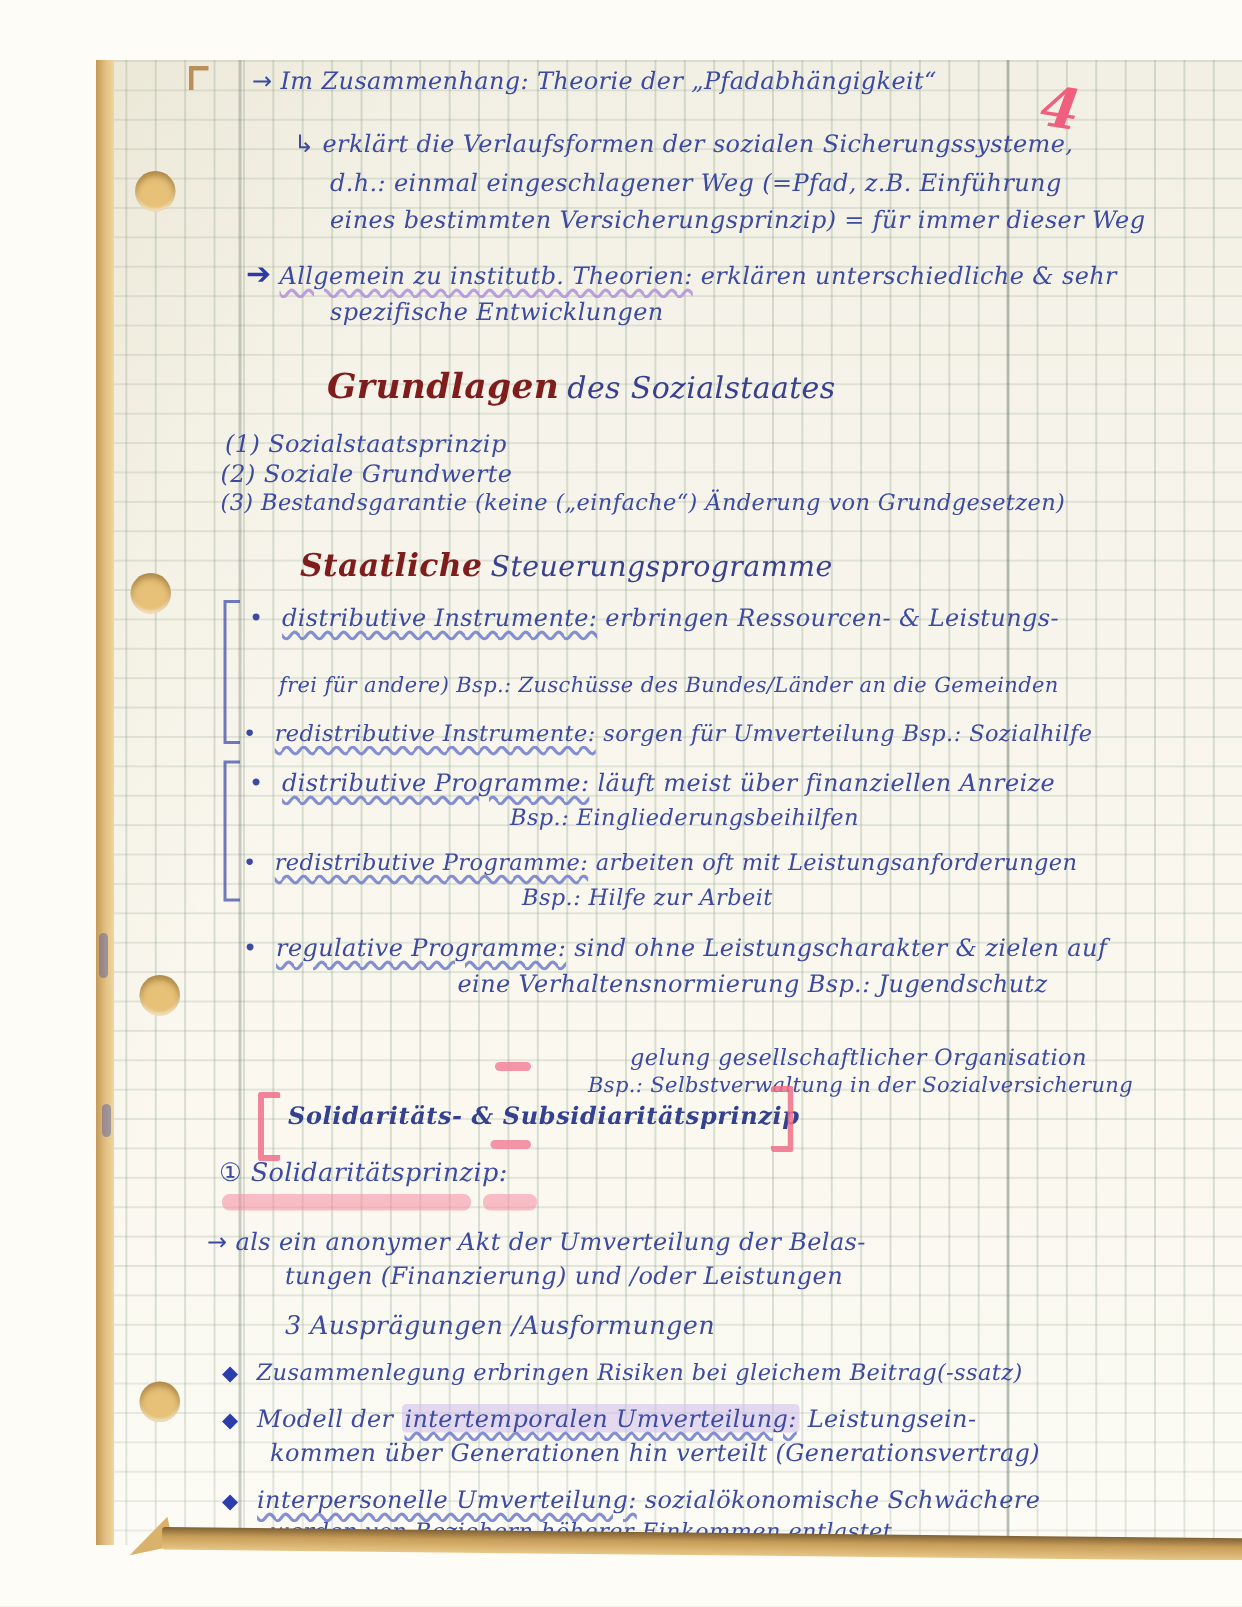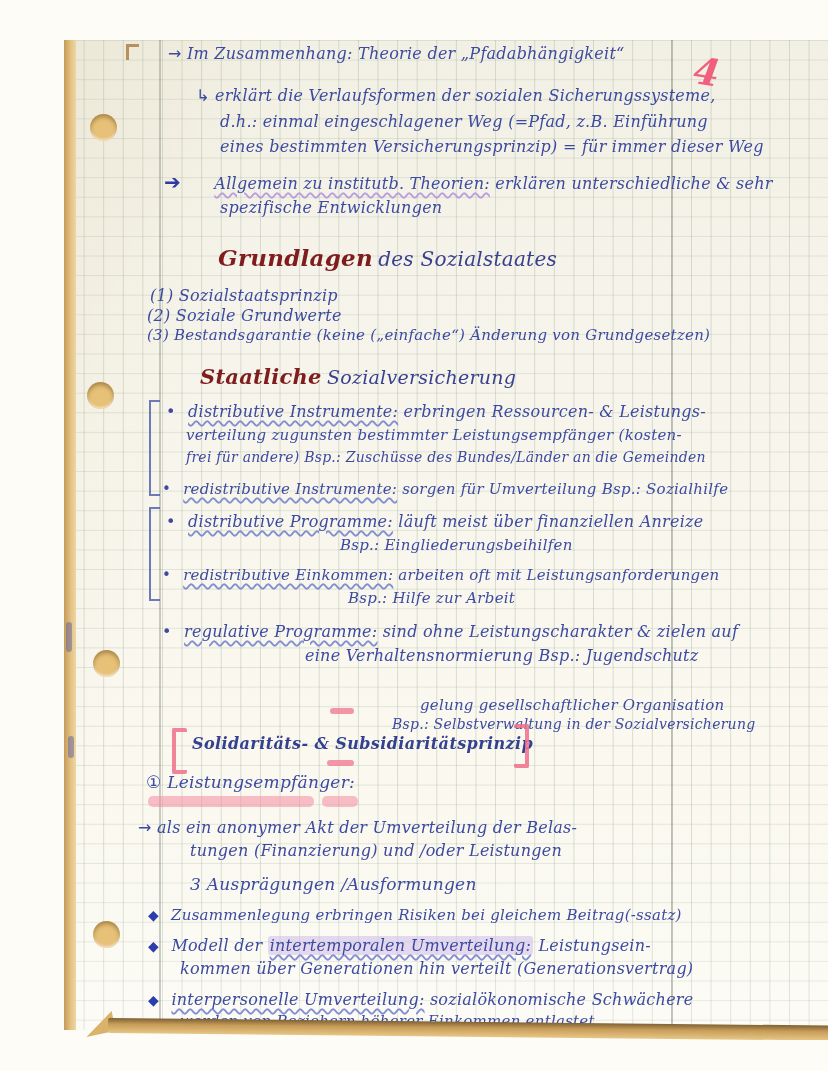--- a/index.html
+++ b/index.html
@@ -36,21 +36,21 @@
   .sm{font-size:15px;} .xs{font-size:14px;}
   .ar{font-family:"DejaVu Sans",sans-serif;font-style:normal;}
   .boldar{font-family:"DejaVu Sans",sans-serif;font-style:normal;font-weight:bold;
       color:#2b3aa4;font-size:20px;}
   .dia{font-family:"DejaVu Sans",sans-serif;font-style:normal;color:#2c3cab;font-size:14px;
       margin-right:7px;}
   .dot{margin-right:7px;}
   .wavy{text-decoration:underline wavy rgba(110,125,205,.85);text-underline-offset:3px;
       text-decoration-thickness:1.5px;}
   .wavyp{text-decoration:underline wavy rgba(178,150,220,.9);text-underline-offset:3px;
-      text-decoration-thickness:1.5px;margin-left:28px;}
+      text-decoration-thickness:1.5px;}
   .lav{background:rgba(203,183,233,.5);border-radius:3px;padding:0 2px;}
   .accent{color:#7f1d1d;font-weight:bold;}
   .h1a{font-size:23px;} .h1b{font-size:20px;color:#39408f;}
   .h2a{font-size:21px;} .h2b{font-size:19px;color:#39408f;}
   .h3{font-size:16px;color:#33418f;font-weight:bold;letter-spacing:.4px;}
   
   .vbrace{position:absolute;width:9px;border-left:2px solid rgba(75,90,175,.8);
       border-top:2px solid rgba(75,90,175,.8);border-bottom:2px solid rgba(75,90,175,.8);}
   
   .pbl{position:absolute;width:11px;height:38px;border-left:4px solid #f0708a;
@@ -103,49 +103,48 @@
   <div class="hl" style="left:218px;top:244px">
     <span class="accent h1a">Grundlagen</span>
     <span class="h1b">des Sozialstaates</span>
   </div>
   <div class="hl" style="left:150px;top:286px">(1) Sozialstaatsprinzip</div>
   <div class="hl" style="left:147px;top:306px">(2) Soziale Grundwerte</div>
   <div class="hl sm" style="left:147px;top:326px">(3) Bestandsgarantie (keine („einfache“) Änderung von Grundgesetzen)</div>
 
   <div class="hl" style="left:200px;top:364px">
     <span class="accent h2a">Staatliche</span>
-    <span class="h2b">Sozialversicherung</span>
+    <span class="h2b">Steuerungsprogramme</span>
   </div>
 
   <div class="vbrace" style="left:149px;top:400px;height:92px"></div>
   <div class="hl" style="left:166px;top:402px">
     <span class="ar dot">•</span>
     <span class="wavy">distributive Instrumente:</span>
     <span>erbringen Ressourcen- &amp; Leistungs-</span>
   </div>
-  <div class="hl sm" style="left:186px;top:426px">verteilung zugunsten bestimmter Leistungsempfänger (kosten-</div>
   <div class="hl xs" style="left:186px;top:449px">frei für andere) Bsp.: Zuschüsse des Bundes/Länder an die Gemeinden</div>
 
   <div class="hl sm" style="left:162px;top:480px">
     <span class="ar dot">•</span>
     <span class="wavy">redistributive Instrumente:</span>
     <span>sorgen für Umverteilung Bsp.: Sozialhilfe</span>
   </div>
 
   <div class="vbrace" style="left:149px;top:507px;height:90px"></div>
   <div class="hl" style="left:166px;top:512px">
     <span class="ar dot">•</span>
     <span class="wavy">distributive Programme:</span>
     <span>läuft meist über finanziellen Anreize</span>
   </div>
   <div class="hl sm" style="left:340px;top:536px">Bsp.: Eingliederungsbeihilfen</div>
 
   <div class="hl sm" style="left:162px;top:566px">
     <span class="ar dot">•</span>
-    <span class="wavy">redistributive Einkommen:</span>
+    <span class="wavy">redistributive Programme:</span>
     <span>arbeiten oft mit Leistungsanforderungen</span>
   </div>
   <div class="hl sm" style="left:348px;top:589px">Bsp.: Hilfe zur Arbeit</div>
 
   <div class="hl" style="left:162px;top:622px">
     <span class="ar dot">•</span>
     <span class="wavy">regulative Programme:</span>
     <span>sind ohne Leistungscharakter &amp; zielen auf</span>
   </div>
   <div class="hl" style="left:305px;top:646px">eine Verhaltensnormierung Bsp.: Jugendschutz</div>
@@ -154,21 +153,21 @@
   <div class="hl xs" style="left:392px;top:716px">Bsp.: Selbstverwaltung in der Sozialversicherung</div>
 
   <div class="pdash" style="left:330px;top:708px;width:24px"></div>
   <div class="pbl" style="left:172px;top:728px"></div>
   <div class="hl h3" style="left:192px;top:734px">Solidaritäts- &amp; Subsidiaritätsprinzip</div>
   <div class="pbr" style="left:514px;top:724px"></div>
   <div class="pdash" style="left:327px;top:760px;width:27px"></div>
 
   <div class="hl" style="left:146px;top:772px;font-size:17px">
     <span class="ar">①</span>
-    <span>Leistungsempfänger:</span>
+    <span>Solidaritätsprinzip:</span>
   </div>
   <div class="pmark" style="left:148px;top:796px;width:166px"></div>
   <div class="pmark" style="left:322px;top:796px;width:36px"></div>
 
   <div class="hl" style="left:138px;top:818px">
     <span class="ar">→</span>
     <span>als ein anonymer Akt der Umverteilung der Belas-</span>
   </div>
   <div class="hl" style="left:190px;top:841px">tungen (Finanzierung) und /oder Leistungen</div>
 

